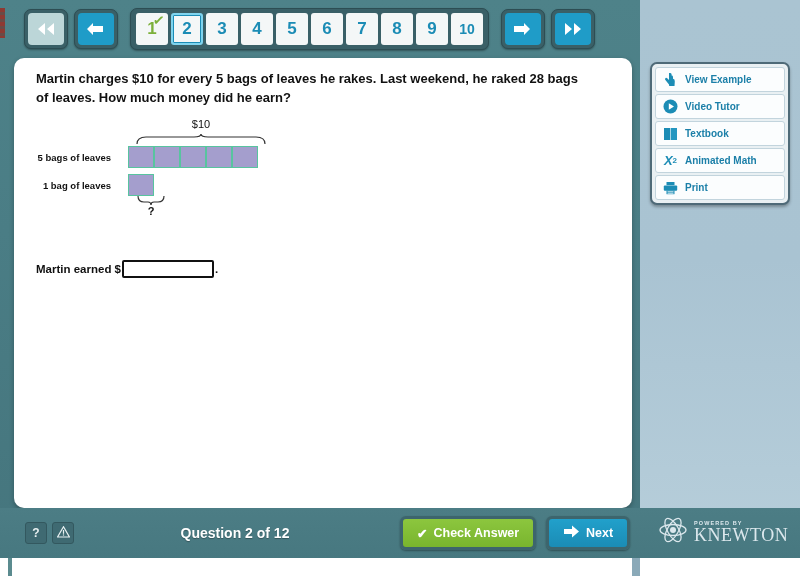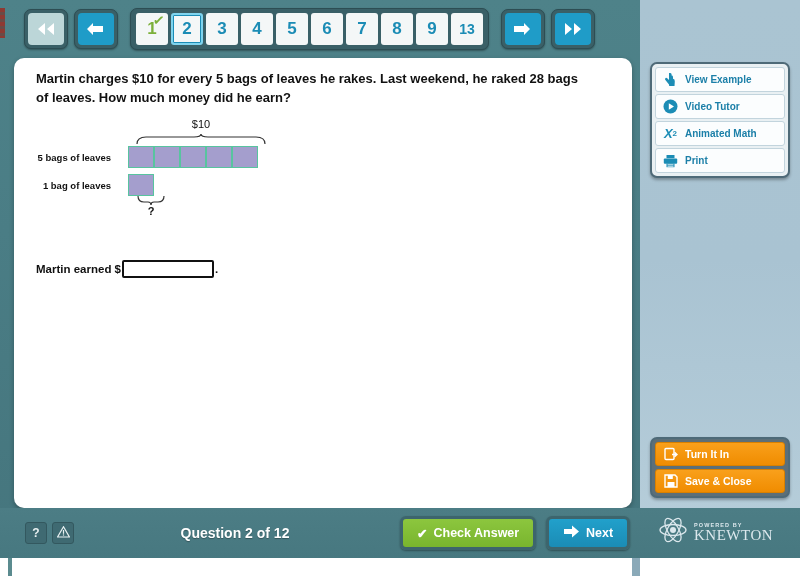--- a/index.html
+++ b/index.html
@@ -209,21 +209,21 @@
   }
   .btn-check { background: linear-gradient(to bottom, #8cc63e 0%, #79b52e 100%); }
   .btn-next  { background: linear-gradient(to bottom, #21a0cb 0%, #1b8cb5 100%); }
 
   .knewton {
     position: absolute; left: 658px; top: 517px;
     display: flex; align-items: center; gap: 6px;
     color: #dce8ed;
   }
   .kn-text .k1 { font-size: 5.5px; letter-spacing: 1.1px; font-weight: bold; display: block; }
-  .kn-text .k2 { font-size: 15px; letter-spacing: .5px; font-family: "Liberation Serif", serif; display: block; line-height: 1; }
+  .kn-text .k2 { font-size: 18px; letter-spacing: .5px; font-family: "Liberation Serif", serif; display: block; line-height: 1; }
   .footerstrip {
     position: absolute; left: 0; top: 558px; width: 800px; height: 18px;
     background: #ffffff;
   }
   .footerstrip .lmark {
     position: absolute; left: 8px; top: 0; width: 4px; height: 18px; background: #5b8b8f;
   }
   .footerstrip .rmark {
     position: absolute; left: 632px; top: 0; width: 8px; height: 18px; background: #8aa9b8;
   }
@@ -274,21 +274,21 @@
     <div class="ptile">
       <span>7</span>
     </div>
     <div class="ptile">
       <span>8</span>
     </div>
     <div class="ptile">
       <span>9</span>
     </div>
     <div class="ptile" style="font-size:14px;">
-      <span>13</span>
+      <span>10</span>
     </div>
   </div>
 
   <div class="navbtn active">
     <div class="inner">
       <svg width="22" height="16" viewBox="0 0 22 16">
           <path d="M12 2 L18 8 L12 14 L12 11 L2 11 L2 5 L12 5 Z" fill="#ffffff"></path>
         </svg>
     </div>
   </div>
@@ -365,61 +365,49 @@
     <div class="toolbtn">
       <span class="ticon">
         <svg width="15" height="15" viewBox="0 0 15 15">
             <circle cx="7.5" cy="7.5" r="7" fill="#1b8cb5"></circle>
             <path d="M5.8 4.3 L11 7.5 L5.8 10.7 Z" fill="#ffffff"></path>
           </svg>
       </span>
       <span>Video Tutor</span>
     </div>
 
+    <div class="toolbtn">
+      <span class="ticon">
+        <svg width="15" height="14" viewBox="0 0 15 14">
+            <path d="M1 1 L7 1 L7 13 L1 13 Z" fill="#1b8cb5"></path>
+            <path d="M7.6 1 L14 1 L14 13 L7.6 13 Z" fill="#2396c0"></path>
+          </svg>
+      </span>
+      <span>Textbook</span>
+    </div>
 
     <div class="toolbtn">
       <span class="ticon x2">X<sup>2</sup></span>
       <span>Animated Math</span>
     </div>
 
     <div class="toolbtn">
       <span class="ticon">
         <svg width="15" height="14" viewBox="0 0 15 14">
             <rect x="3.5" y="1" width="8" height="3.2" fill="#1b8cb5"></rect>
             <rect x="0.8" y="4.6" width="13.4" height="5.2" rx="1" fill="#1b8cb5"></rect>
             <rect x="3.5" y="9.6" width="8" height="3.6" fill="#1b8cb5"></rect>
             <rect x="4.5" y="10.4" width="6" height="0.8" fill="#ffffff"></rect>
             <rect x="4.5" y="11.8" width="6" height="0.8" fill="#ffffff"></rect>
           </svg>
       </span>
       <span>Print</span>
     </div>
   </div>
 
-  <div class="orangebox">
-    <div class="obtn">
-      <span class="oicon">
-        <svg width="14" height="14" viewBox="0 0 14 14">
-            <rect x="1" y="1.5" width="9" height="11" rx="1" fill="none" stroke="#ffffff" stroke-width="1.4"></rect>
-            <path d="M8 7.5 L13 7.5 M10.6 5.2 L13 7.5 L10.6 9.8" fill="none" stroke="#ffffff" stroke-width="1.4"></path>
-          </svg>
-      </span>
-      <span>Turn It In</span>
-    </div>
-    <div class="obtn">
-      <span class="oicon">
-        <svg width="14" height="14" viewBox="0 0 14 14">
-            <path d="M1 1 L11 1 L13 3 L13 13 L1 13 Z" fill="none" stroke="#ffffff" stroke-width="1.4"></path>
-            <rect x="3.8" y="1" width="5" height="4" fill="#ffffff"></rect>
-            <rect x="3.5" y="8" width="7" height="5" fill="#ffffff"></rect>
-          </svg>
-      </span>
-      <span>Save &amp; Close</span>
-    </div>
-  </div>
 </div>
 
 <div class="bottombar">
 
   <div style="position:absolute;left:25px;display:flex;gap:5px;">
     <div class="smallicon">
       <span>?</span>
     </div>
     <div class="smallicon">
       <span>

